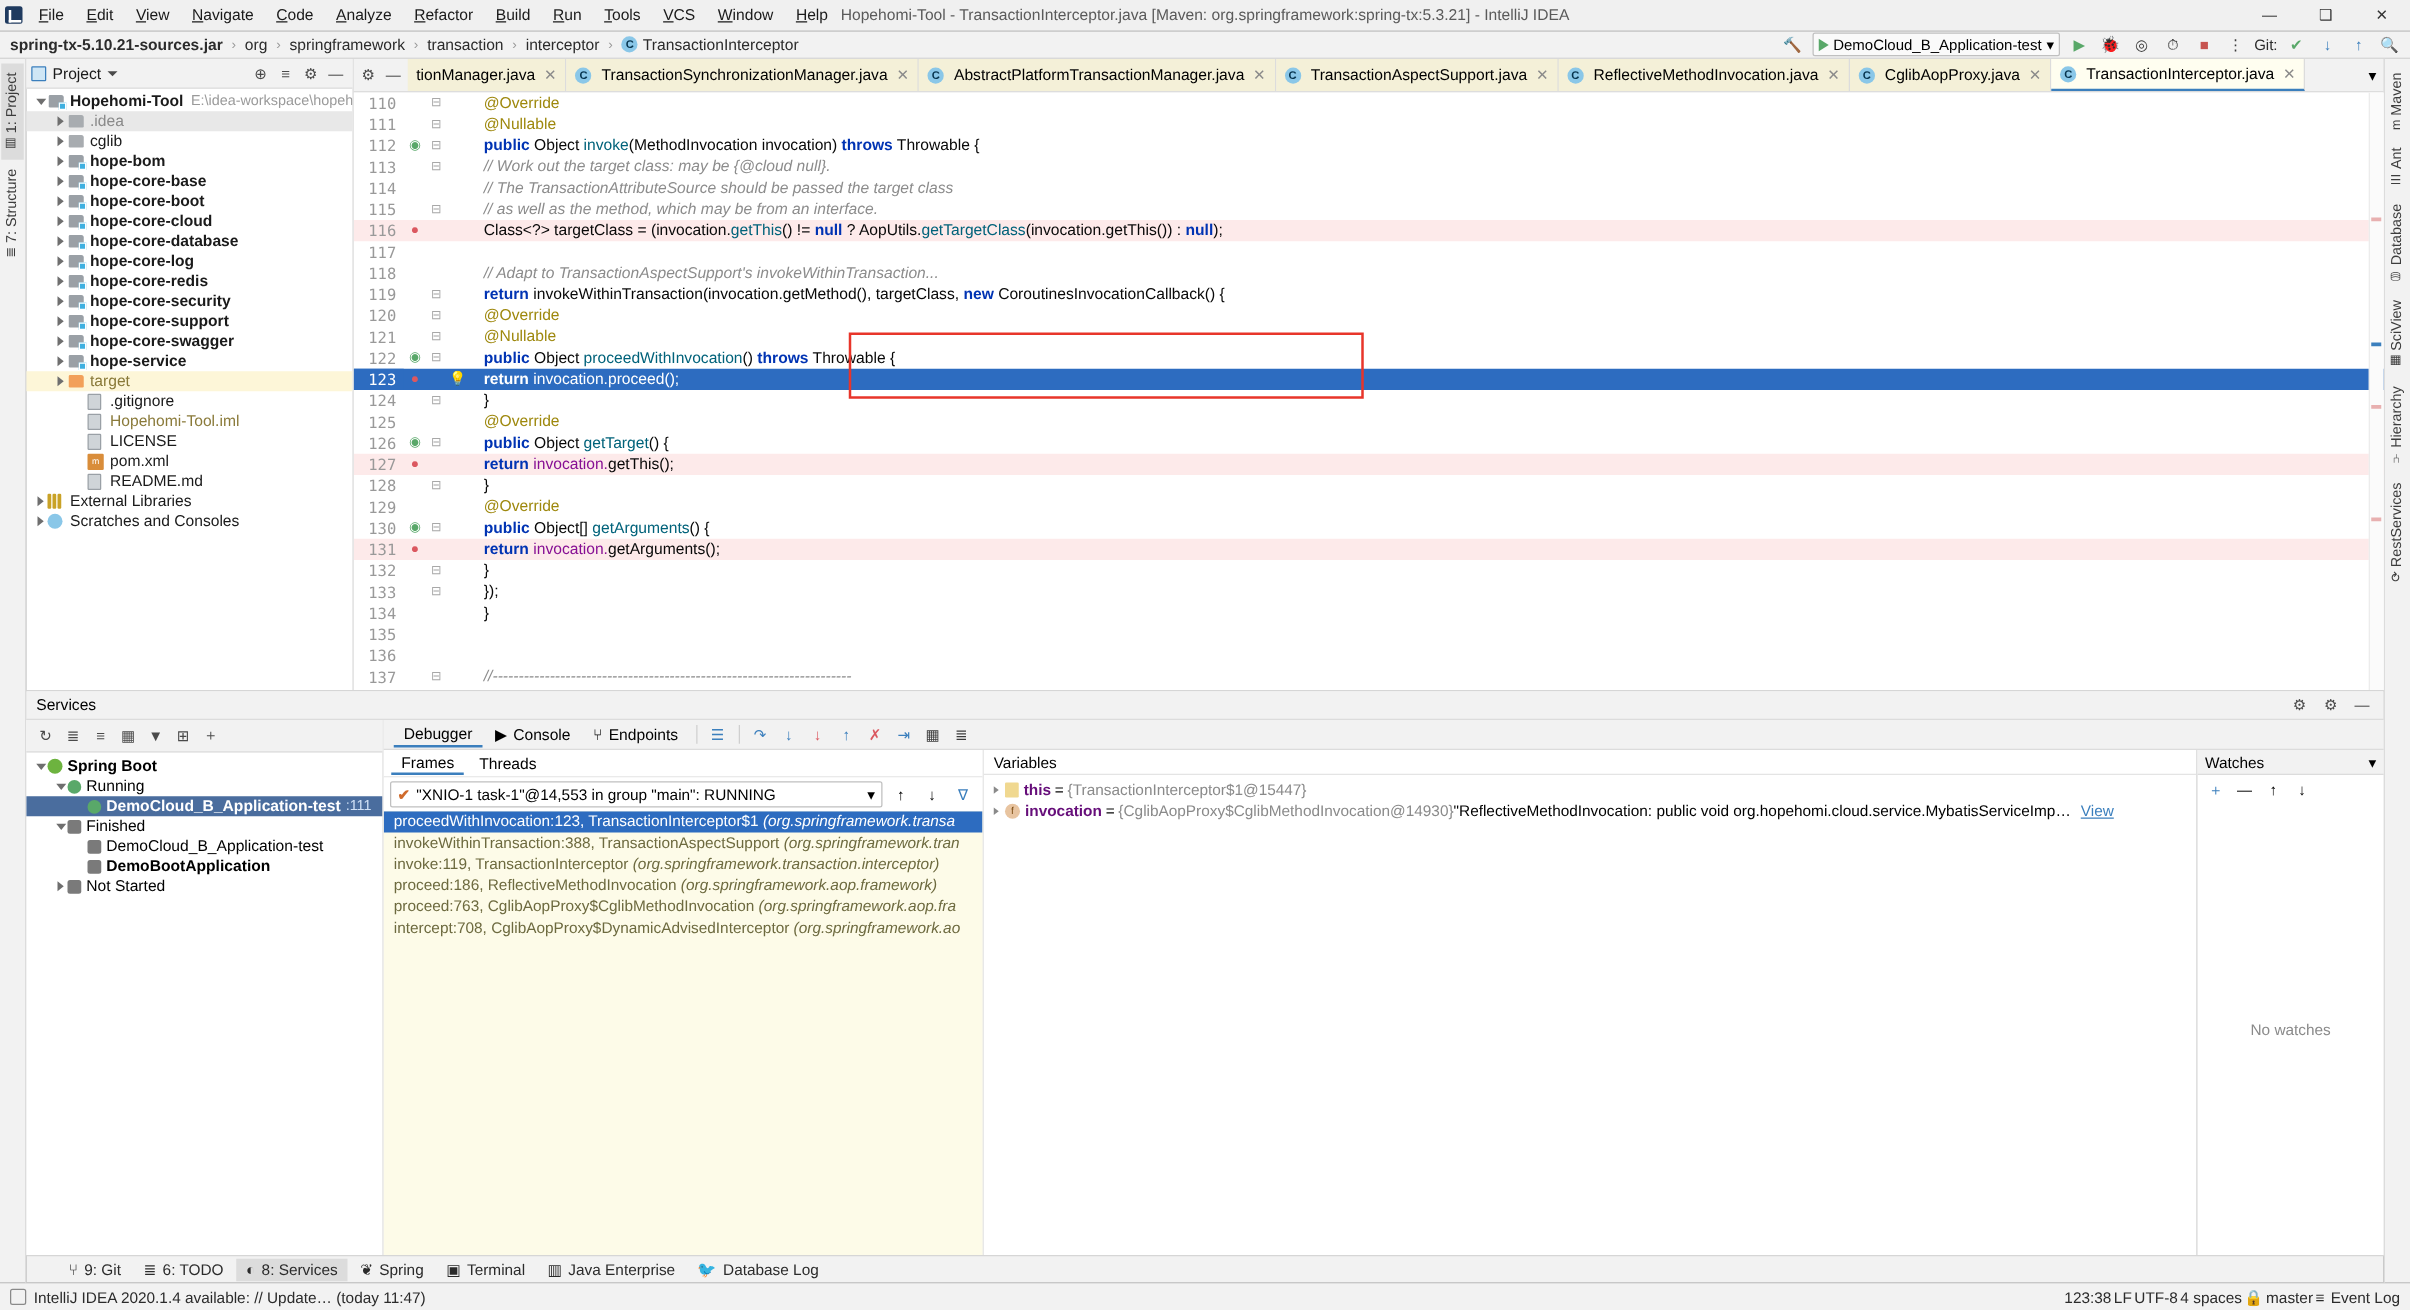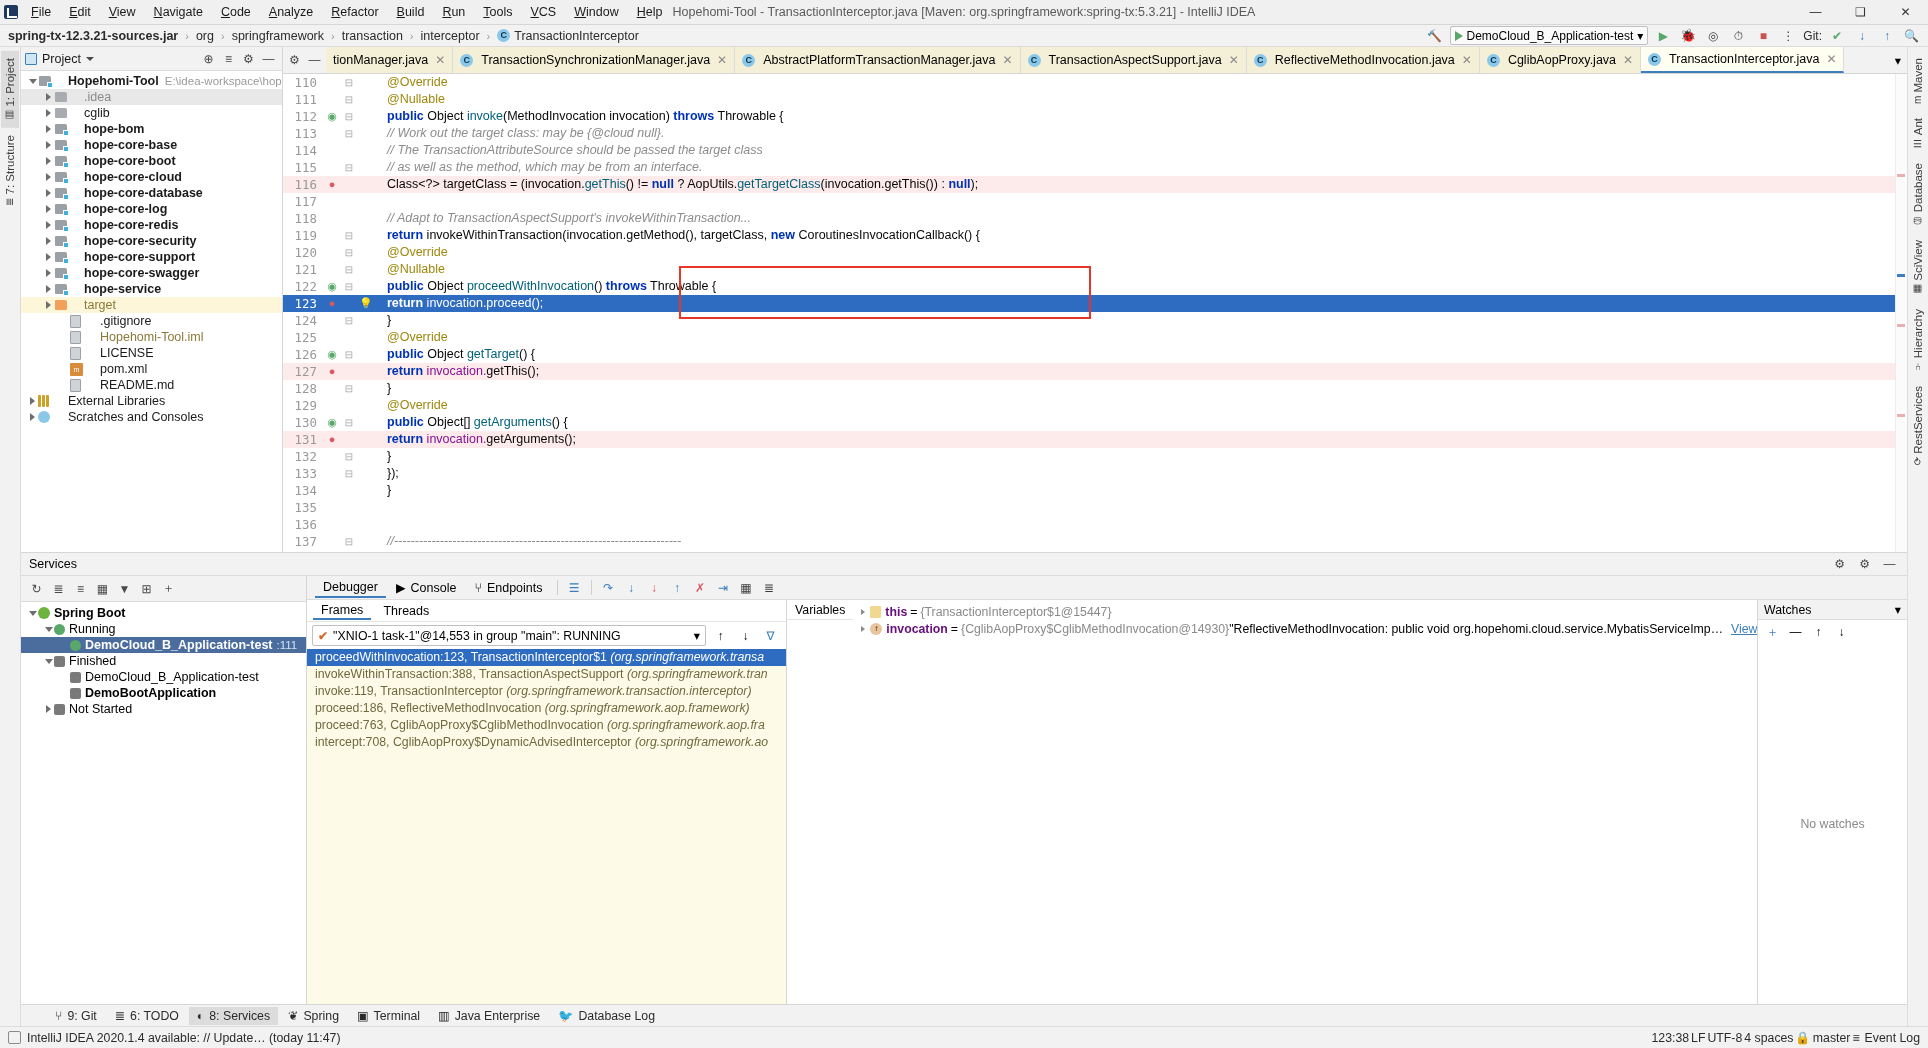--- a/index.html
+++ b/index.html
@@ -79,21 +79,21 @@
              border-left:5px solid #6e6e6e; }
   .arrow-d { width:0;height:0;border-left:4px solid transparent;border-right:4px solid transparent;
              border-top:5px solid #6e6e6e; }
   .fic { width:15px; flex:0 0 15px; margin-right:3px; position:relative; height:13px; }
   .fic .fold { position:absolute; left:1px; top:1px; width:12px; height:10px; background:#9aa0a6;
                border-radius:1px 2px 1px 1px; }
   .fic .fold.gray { background:#a8acb0; }
   .fic .fold.orange { background:#f2a05a; }
   .fic .badge { position:absolute; right:0px; bottom:0px; width:6px; height:6px; background:#3fb0e0;
                 border:1px solid #fff; }
-  .tlabel { color:#1a1a1a;margin-left:12px; }
+  .tlabel { color:#1a1a1a; }
   .tlabel.bold { font-weight:bold; }
   .tlabel.gray { color:#8a8a8a; }
   .tlabel.olive { color:#8a7a3a; }
   .tpath { color:#9a9a9a; font-size:11.5px; margin-left:6px; font-weight:normal; }
   .xml-ic { width:13px;height:13px;background:#d98d3a;color:#fff;font-size:7px;text-align:center;
             line-height:13px;border-radius:1px; }
   .file-ic { width:11px;height:13px;background:#cfd4d8;border:1px solid #9aa0a6; border-radius:1px; }
   .lib-ic { width:13px;height:12px;display:flex;gap:1px; }
   .lib-ic i { width:3px;height:12px;background:#c9a227;display:block;border-radius:1px; }
   .scr-ic { width:12px;height:12px;border-radius:50%;background:#8ac7e8; }
@@ -174,21 +174,21 @@
   .thread-row { display:flex; align-items:center; gap:4px; padding:3px 5px; background:#fff; }
   .thread-sel { flex:1 1 auto; height:21px; border:1px solid #c0c0c0; background:#fff; display:flex;
                 align-items:center; padding:0 5px; font-size:12.3px; gap:5px; border-radius:2px; }
   .check { color:#d06b2c; font-size:12px; font-weight:bold; }
   .frames-list { flex:1 1 auto; background:#fdfbe8; overflow:hidden; font-size:12.3px; }
   .frow { height:17px; line-height:17px; padding-left:8px; white-space:nowrap; color:#6d6a3f;
           overflow:hidden; text-overflow:ellipsis; }
   .frow.sel { background:#2d6cc0; color:#fff; }
   .frow i { font-style:italic; }
 
-  .vars-pane { flex:1 1 auto; display:flex; flex-direction:row; min-width:0; }
+  .vars-pane { flex:1 1 auto; display:flex; flex-direction:column; min-width:0; }
   .vars-hdr { height:20px; display:flex; align-items:center; padding:0 8px; font-size:12.3px;
               background:#fff; border-bottom:1px solid #e4e4e4; }
   .vars-body { flex:1 1 auto; background:#fff; font-size:12.3px; padding-top:3px; overflow:hidden; }
   .vrow { display:flex; align-items:center; height:17px; white-space:nowrap; padding-left:8px;
           overflow:hidden; }
   .vtri { width:0;height:0;border-top:3.5px solid transparent;border-bottom:3.5px solid transparent;
           border-left:4.5px solid #8a8a8a; margin-right:5px; flex:0 0 auto; }
   .vic-f { width:12px;height:12px;border-radius:50%;background:#e8c4a0;color:#7a4a10;font-size:8px;
            text-align:center;line-height:12px;margin-right:4px;flex:0 0 auto; }
   .vic-l { width:11px;height:12px;background:#f0d890;margin-right:4px;flex:0 0 auto;border-radius:1px; }
@@ -245,21 +245,21 @@
     <div class="win-title">Hopehomi-Tool - TransactionInterceptor.java [Maven: org.springframework:spring-tx:5.3.21] - IntelliJ IDEA</div>
     <div class="win-btns">
       <div class="win-btn">—</div>
       <div class="win-btn">❑</div>
       <div class="win-btn close">✕</div>
     </div>
   </div>
 
   <div class="navbar">
     <div id="crumbs" style="display:flex;align-items:center;">
-        <span class="crumb bold">spring-tx-12.3.21-sources.jar</span>
+        <span class="crumb bold">spring-tx-5.10.21-sources.jar</span>
         <span class="crumb-sep">›</span>
         <span class="crumb">org</span>
         <span class="crumb-sep">›</span>
         <span class="crumb">springframework</span>
         <span class="crumb-sep">›</span>
         <span class="crumb">transaction</span>
         <span class="crumb-sep">›</span>
         <span class="crumb">interceptor</span>
         <span class="crumb-sep">›</span>
         <span class="crumb">

